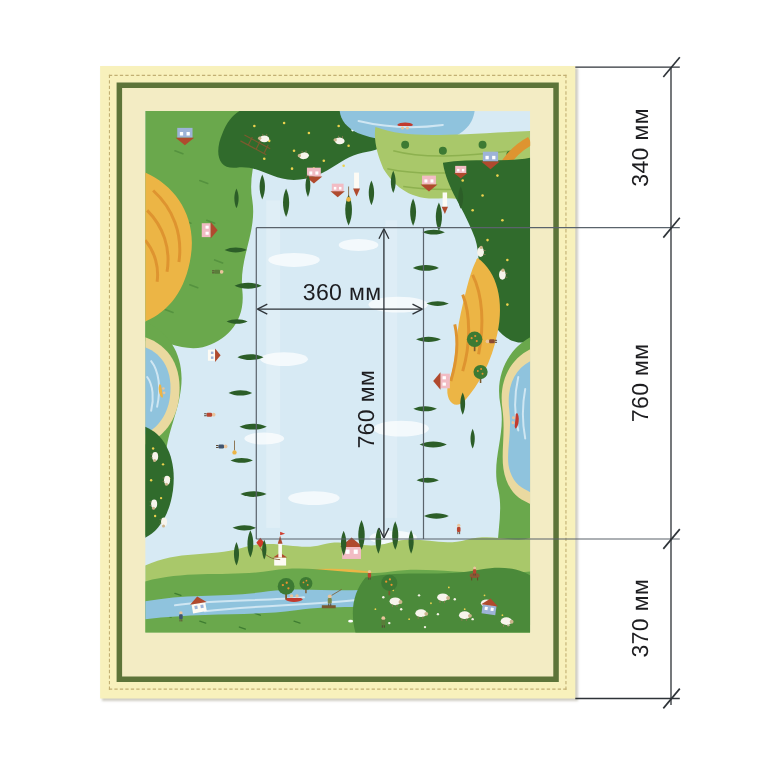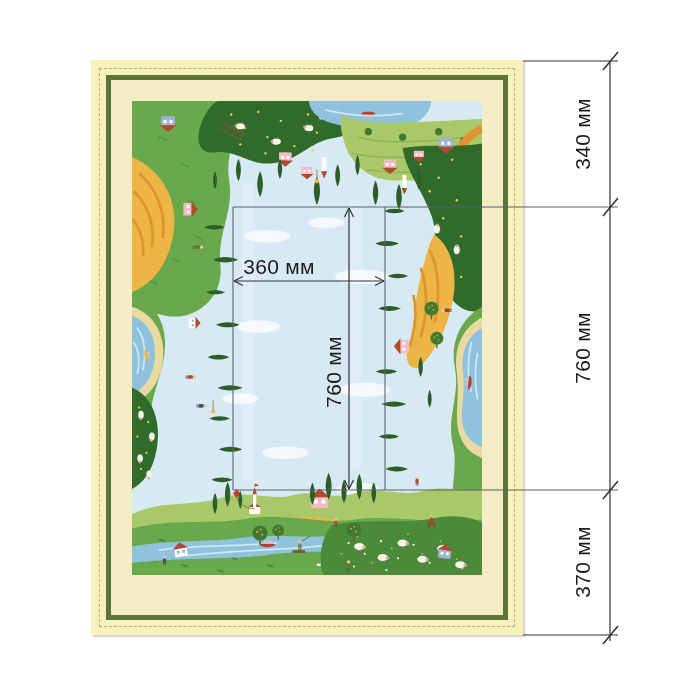--- a/index.html
+++ b/index.html
@@ -45,21 +45,21 @@
   
   .overlay{position:absolute;left:0;top:0;width:700px;height:700px;pointer-events:none;}
   .ln-ext{stroke:var(--c-ext_line,#5a636b);stroke-width:1.1;fill:none}
   .ln-dim{stroke:var(--c-dim_line,#2e3338);stroke-width:1.2;fill:none}
   .ln-tick{stroke:var(--c-dim_line,#2e3338);stroke-width:1.5;fill:none}
   .ln-ah{stroke:var(--c-dim_line,#2e3338);stroke-width:1.2;fill:none}
 
   .dim-label{position:absolute;width:90px;height:26px;line-height:26px;text-align:center;
              font-size:21px;color:var(--c-label_text,#1d1d20);letter-spacing:.3px;white-space:nowrap;}
   .rot{transform:rotate(-90deg);transform-origin:center center;}
-  #lab-inner-w{left:234px;top:254px;}
+  #lab-inner-w{left:266px;top:254px;}
   #lab-inner-h{left:289px;top:359px;}
   #lab-out-top{left:538px;top:121px;}
   #lab-out-mid{left:538px;top:335px;}
   #lab-out-bot{left:538px;top:549px;}
 </style>
 </head>
 <body>
 
 <div class="stage">
 

